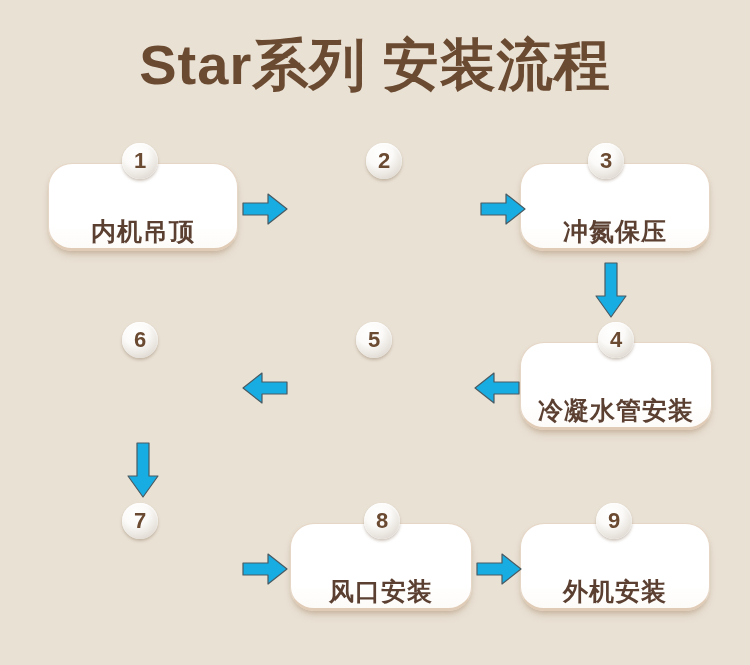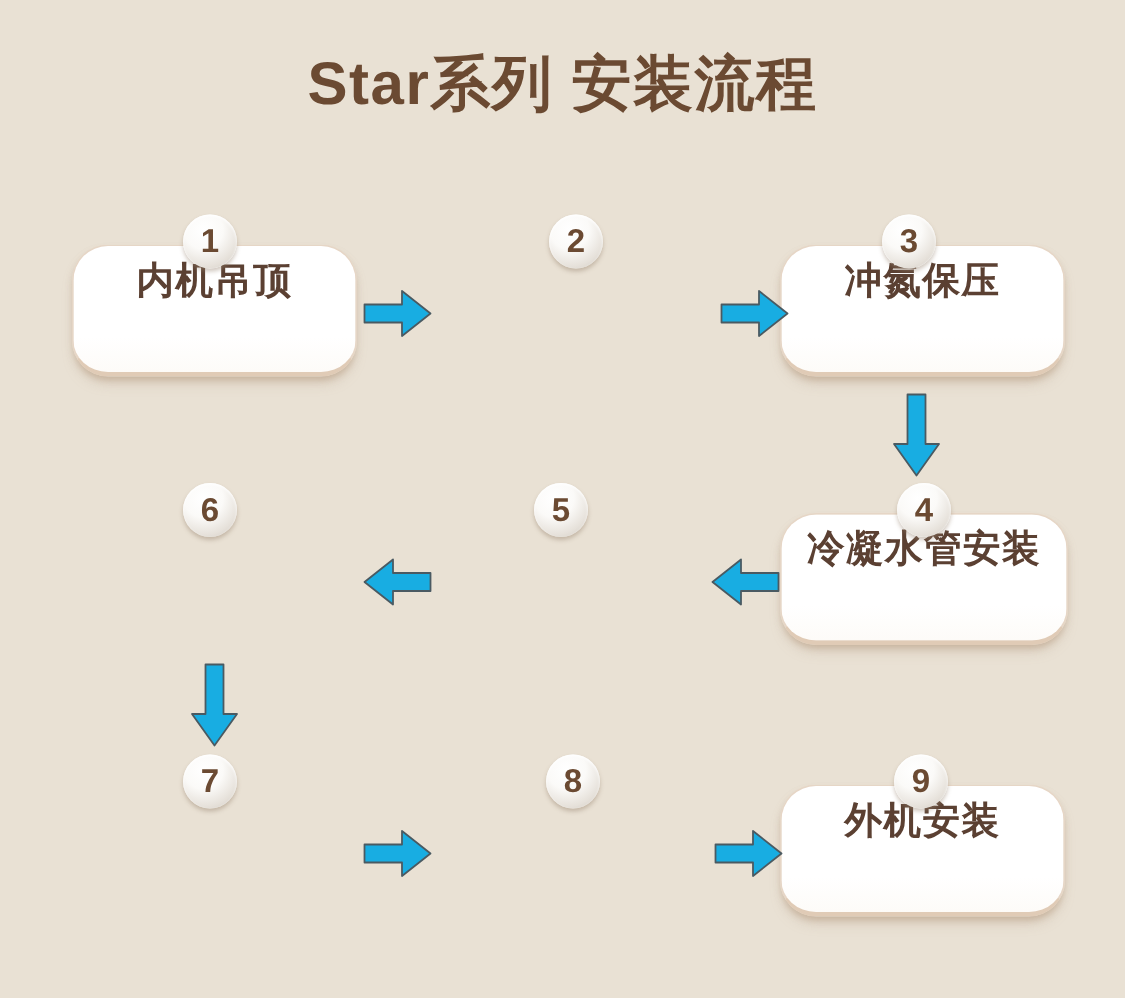--- a/index.html
+++ b/index.html
@@ -9,38 +9,38 @@
     font-family:"Liberation Sans","DejaVu Sans",sans-serif;
     overflow:hidden;
     position:relative;
   }
   #canvas{position:relative;width:750px;height:665px;}
 
   
   .title{
     position:absolute;left:0;top:28px;width:750px;
     text-align:center;
-    font-size:40px;font-weight:bold;
+    font-size:56px;font-weight:bold;
     color:#6b4a32;
     letter-spacing:1px;
     white-space:nowrap;
   }
 
   
   .step{
     position:absolute;
     background:linear-gradient(180deg,#ffffff 0%,#ffffff 72%,#fdfbf8 100%);
     border-radius:24px;
     border:1px solid #e6d6c6;
     border-bottom:3px solid #e0cbb6;
     box-shadow:
       0 3px 4px -1px rgba(190,165,140,.55),
       0 6px 10px -4px rgba(170,140,115,.40),
       inset 0 1px 0 #ffffff;
-    display:flex;align-items:flex-start;justify-content:center;
+    display:flex;align-items:flex-end;justify-content:center;
     box-sizing:border-box;
   }
   .step-label{
     font-size:25px;font-weight:bold;
     color:#5b4032;
     white-space:nowrap;
     letter-spacing:1px;
     margin-top:6px;
   }
 
@@ -125,20 +125,23 @@
   </div>
 
   <div class="badge" style="left:122px;top:503px;">7</div>
 
   <div class="arrow" style="left:242px;top:552px;">
     <svg width="46" height="34" viewBox="0 0 46 34">
       <polygon points="1,11 26,11 26,2 45,17 26,32 26,23 1,23" fill="#18ade2" stroke="#4a5a62" stroke-width="1.2" stroke-linejoin="round"></polygon>
     </svg>
   </div>
 
+  <div class="step" style="left:290px;top:523px;width:182px;height:88px;">
+    <span class="step-label">风口安装</span>
+  </div>
   <div class="badge" style="left:364px;top:503px;">8</div>
 
   <div class="arrow" style="left:476px;top:552px;">
     <svg width="46" height="34" viewBox="0 0 46 34">
       <polygon points="1,11 26,11 26,2 45,17 26,32 26,23 1,23" fill="#18ade2" stroke="#4a5a62" stroke-width="1.2" stroke-linejoin="round"></polygon>
     </svg>
   </div>
 
   <div class="step" style="left:520px;top:523px;width:190px;height:88px;">
     <span class="step-label">外机安装</span>

